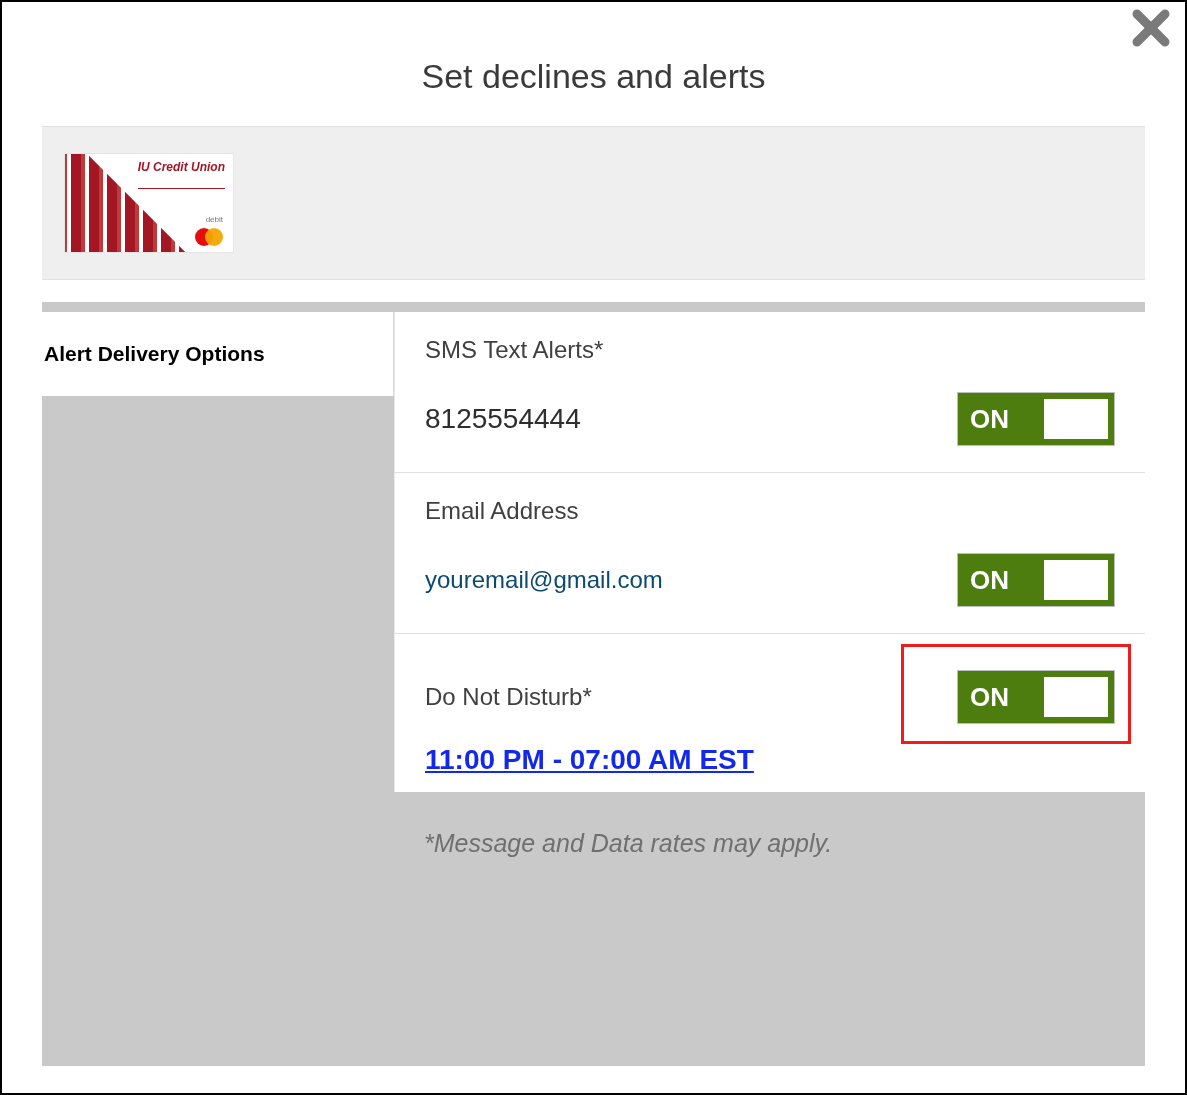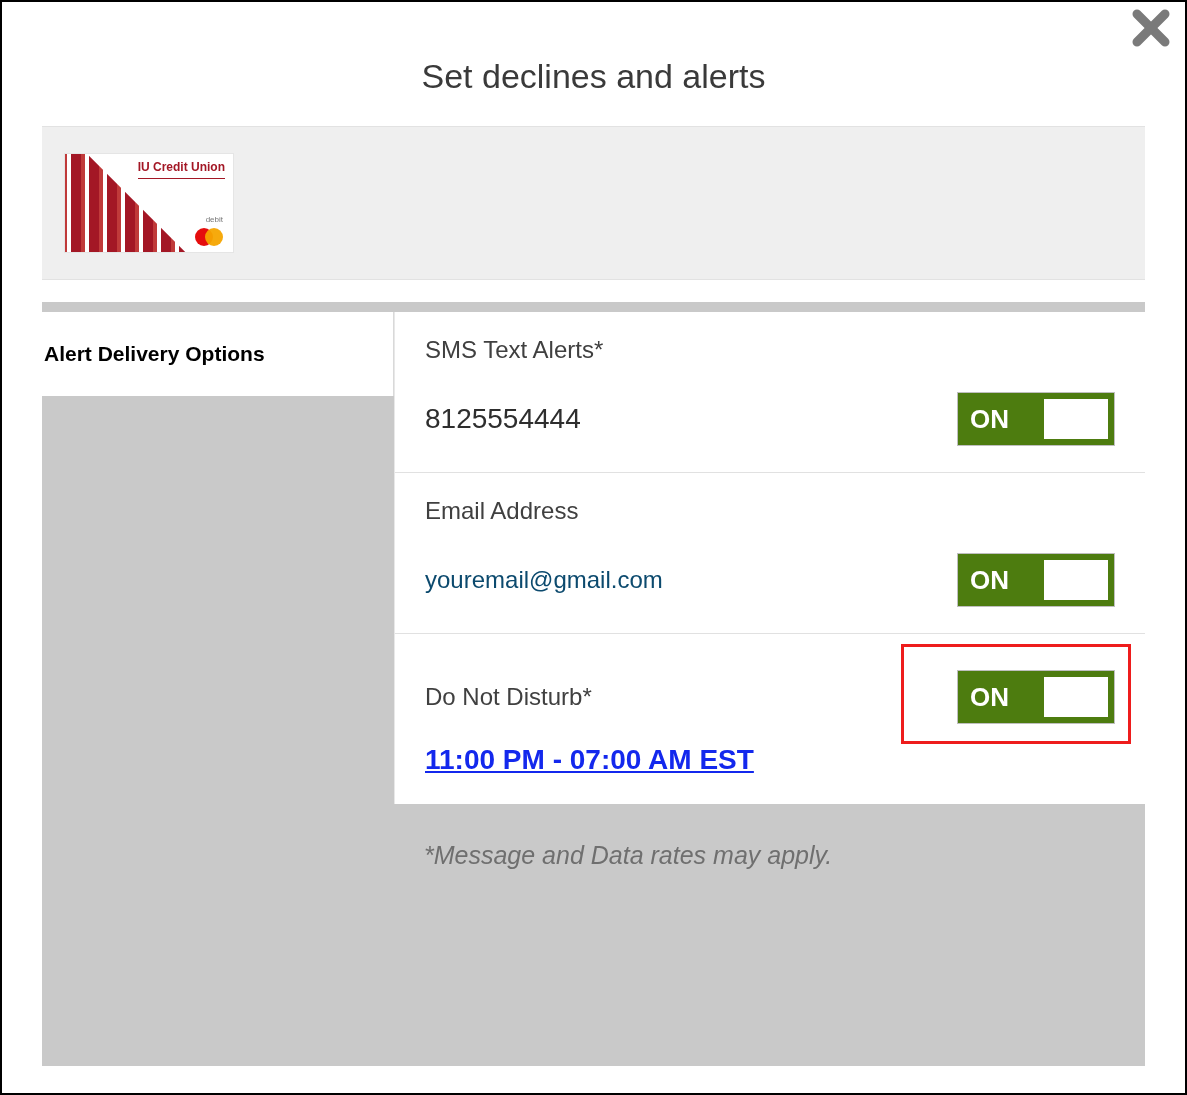--- a/index.html
+++ b/index.html
@@ -61,23 +61,23 @@
     content: "";
     position: absolute;
     left: -85px; bottom: -85px;
     width: 170px; height: 170px;
     background:
       repeating-linear-gradient(45deg, #a31725 0 10px, #c03a3a 10px 14px, #fff 14px 18px);
     transform: rotate(45deg);
   }
   .card-art-brand {
     position:absolute; top:6px; right:8px;
-    font-size:12px; font-weight:bold;
+    font-size:12px; font-style:italic; font-weight:bold;
     color:#a31725; border-bottom:1px solid #a31725;
-    padding-bottom:4px;
+    padding-bottom:14px;
   }
   .card-art-net {
     position:absolute; bottom:6px; right:10px;
     width:28px; height:18px;
   }
   .card-art-net span {
     position:absolute; top:0; width:18px; height:18px; border-radius:50%;
   }
   .card-art-net .c1 { left:0; background:#e40000; opacity:.95; }
   .card-art-net .c2 { right:0; background:#f5a500; opacity:.95; }
@@ -242,21 +242,21 @@
           <div class="sec-label">Email Address</div>
           <div class="sec-row">
             <div class="sec-value email">youremail@gmail.com</div>
             <div class="toggle">
               <span class="lbl">ON</span>
               <span class="knob"></span>
             </div>
           </div>
         </div>
 
-        <div class="section" style="padding-top:36px; padding-bottom:28px;">
+        <div class="section" style="padding-top:36px; padding-bottom:16px;">
           <div class="red-box"></div>
           <div class="sec-row">
             <div class="sec-label" style="margin-bottom:0;">Do Not Disturb*</div>
             <div class="toggle">
               <span class="lbl">ON</span>
               <span class="knob"></span>
             </div>
           </div>
           <a class="dnd-link" href="#">11:00 PM - 07:00 AM EST</a>
         </div>

